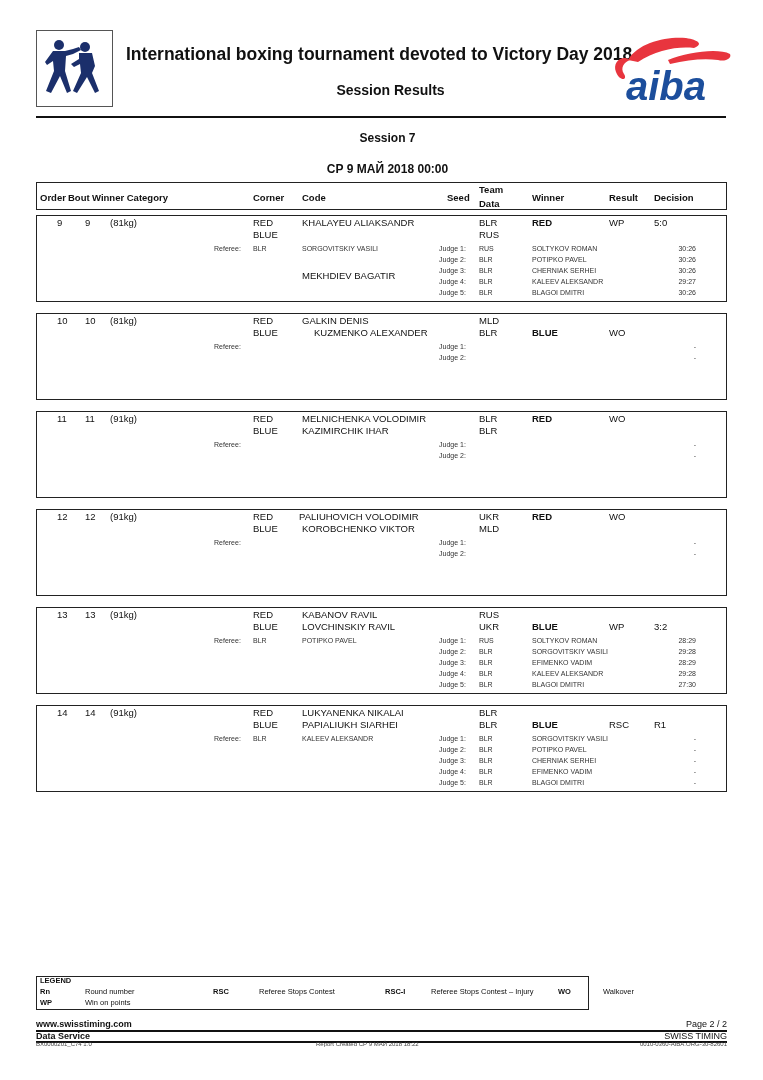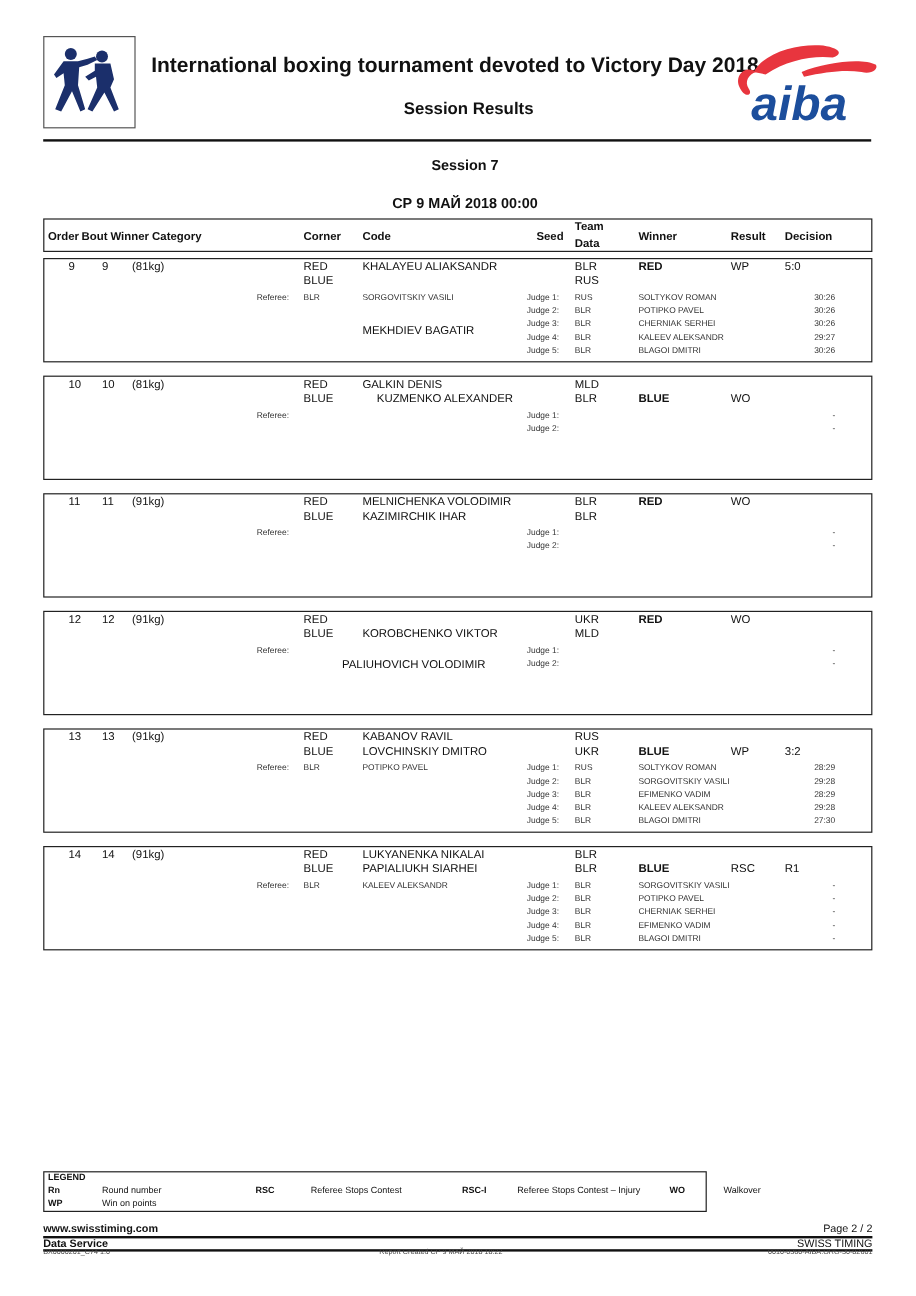--- a/index.html
+++ b/index.html
@@ -155,21 +155,21 @@
       <span class="sm" style="top: 40px; left: 402px;">Judge 2:</span>
       <span class="sm" style="top: 40px; left: 442px;"></span>
       <span class="sm" style="top: 40px; left: 495px;"></span>
       <span class="sm" style="top: 40px; right: 30px;">-</span>
     </div>
     <div class="abs bout" style="top: 509px; height: 87px;">
       <span style="left: 20px; top: 1px;">12</span>
       <span style="left: 48px; top: 1px;">12</span>
       <span style="left: 73px; top: 1px;">(91kg)</span>
       <span style="left: 216px; top: 1px;">RED</span>
-      <span style="left: 248px; top: 1px; margin-top: 38px;">PALIUHOVICH VOLODIMIR</span>
+      <span style="left: 262px; top: 1px;">PALIUHOVICH VOLODIMIR</span>
       <span style="left: 442px; top: 1px;">UKR</span>
       <span style="left: 216px; top: 13px;">BLUE</span>
       <span style="left: 265px; top: 13px;">KOROBCHENKO VIKTOR</span>
       <span style="left: 442px; top: 13px;">MLD</span>
       <span class="b" style="left: 495px; top: 1px;">RED</span>
       <span style="left: 572px; top: 1px;">WO</span>
       <span style="left: 617px; top: 1px;"></span>
       <span class="sm" style="left: 177px; top: 29px;">Referee:</span>
       <span class="sm" style="left: 216px; top: 29px;"></span>
       <span class="sm" style="left: 265px; top: 29px;"></span>
@@ -183,21 +183,21 @@
       <span class="sm" style="top: 40px; right: 30px;">-</span>
     </div>
     <div class="abs bout" style="top: 607px; height: 87px;">
       <span style="left: 20px; top: 1px;">13</span>
       <span style="left: 48px; top: 1px;">13</span>
       <span style="left: 73px; top: 1px;">(91kg)</span>
       <span style="left: 216px; top: 1px;">RED</span>
       <span style="left: 265px; top: 1px;">KABANOV RAVIL</span>
       <span style="left: 442px; top: 1px;">RUS</span>
       <span style="left: 216px; top: 13px;">BLUE</span>
-      <span style="left: 265px; top: 13px;">LOVCHINSKIY DMITRO</span>
+      <span style="left: 265px; top: 13px;">LOVCHINSKIY RAVIL</span>
       <span style="left: 442px; top: 13px;">UKR</span>
       <span class="b" style="left: 495px; top: 13px;">BLUE</span>
       <span style="left: 572px; top: 13px;">WP</span>
       <span style="left: 617px; top: 13px;">3:2</span>
       <span class="sm" style="left: 177px; top: 29px;">Referee:</span>
       <span class="sm" style="left: 216px; top: 29px;">BLR</span>
       <span class="sm" style="left: 265px; top: 29px;">POTIPKO PAVEL</span>
       <span class="sm" style="top: 29px; left: 402px;">Judge 1:</span>
       <span class="sm" style="top: 29px; left: 442px;">RUS</span>
       <span class="sm" style="top: 29px; left: 495px;">SOLTYKOV ROMAN</span>

